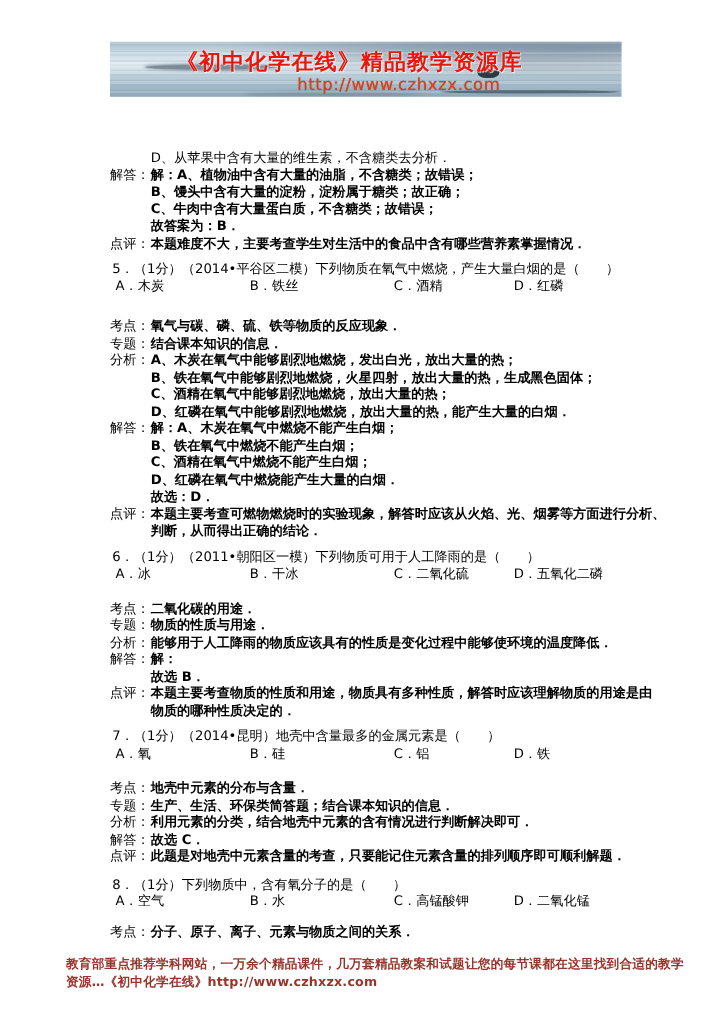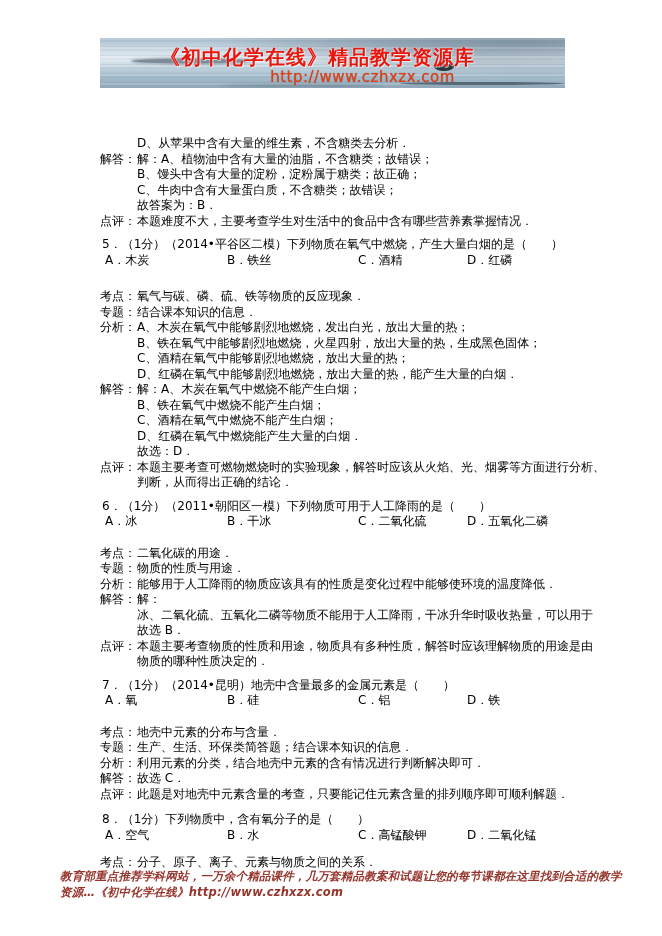--- a/index.html
+++ b/index.html
@@ -58,33 +58,33 @@
   }
   
   .content{
     position:absolute;left:100px;top:88px;width:500px;
     font-size:12px;line-height:15.5px;color:var(--body-text);margin-top:48px;
   }
   .tail{margin-left:37px;white-space:nowrap;}
   .lblock{display:flex;}
   .lbl{flex:0 0 37px;width:37px;white-space:nowrap;}
   .lines{flex:1;min-width:0;}
-  .lines .cline{white-space:nowrap;}
+  .lines .cline{white-space:nowrap;font-weight:bold;}
   .stem{padding-left:2px;white-space:nowrap;}
   .opts{display:grid;grid-template-columns:122px 131px 109px auto;padding-left:5px;}
   .opts span{white-space:nowrap;}
   .gap8{margin-top:8px}.gap10{margin-top:10px}.gap12{margin-top:12px}
   .gap16{margin-top:16px}.gap21{margin-top:21px}
   
   .footer{
     position:absolute;left:60px;top:869px;width:555px;
     font-size:11.5px;line-height:15.5px;font-weight:bold;
     color:var(--footer-red);letter-spacing:.2px;
   }
-  .footer div{white-space:nowrap;font-style:italic;}
+  .footer div{white-space:nowrap;}
 </style>
 </head>
 <body>
 
 <div class="banner">
   <div class="b-streaks"></div>
   <div class="b-land"></div>
   <div class="b-boat"></div>
   <div class="b-wave"></div>
   <div class="b-title">《初中化学在线》精品教学资源库</div>
@@ -178,21 +178,20 @@
   <div class="lblock">
     <span class="lbl">分析：</span>
     <div class="lines">
         <div class="cline">能够用于人工降雨的物质应该具有的性质是变化过程中能够使环境的温度降低．</div>
       </div>
   </div>
   <div class="lblock">
     <span class="lbl">解答：</span>
     <div class="lines">
         <div class="cline">解：</div>
-        <div class="cline">冰、二氧化硫、五氧化二磷等物质不能用于人工降雨，干冰升华时吸收热量，可以用于</div>
         <div class="cline">故选 B．</div>
       </div>
   </div>
   <div class="lblock">
     <span class="lbl">点评：</span>
     <div class="lines">
         <div class="cline">本题主要考查物质的性质和用途，物质具有多种性质，解答时应该理解物质的用途是由</div>
         <div class="cline">物质的哪种性质决定的．</div>
       </div>
   </div>

